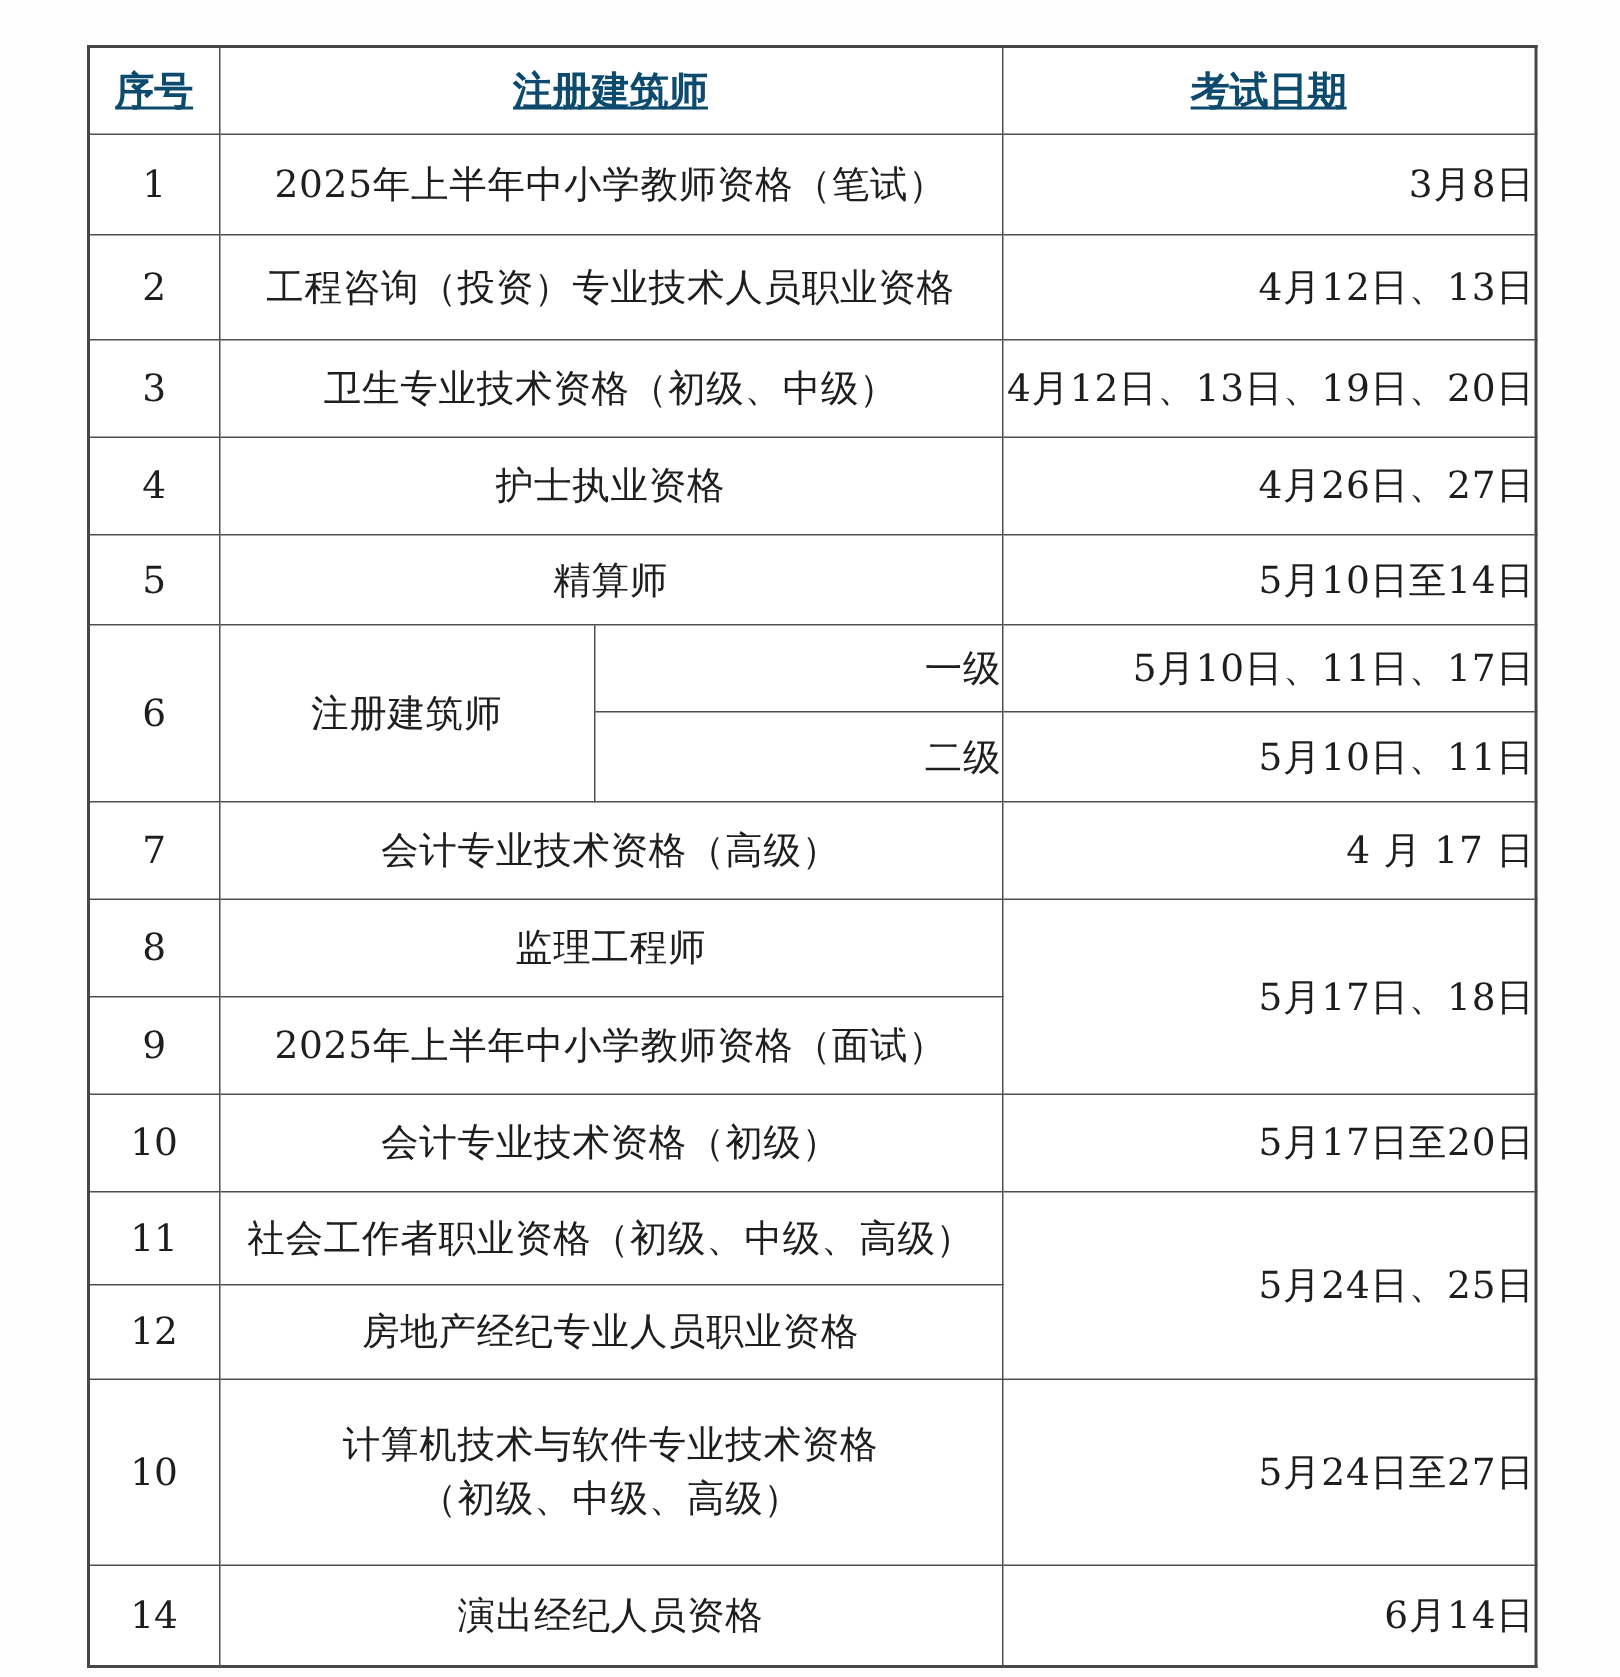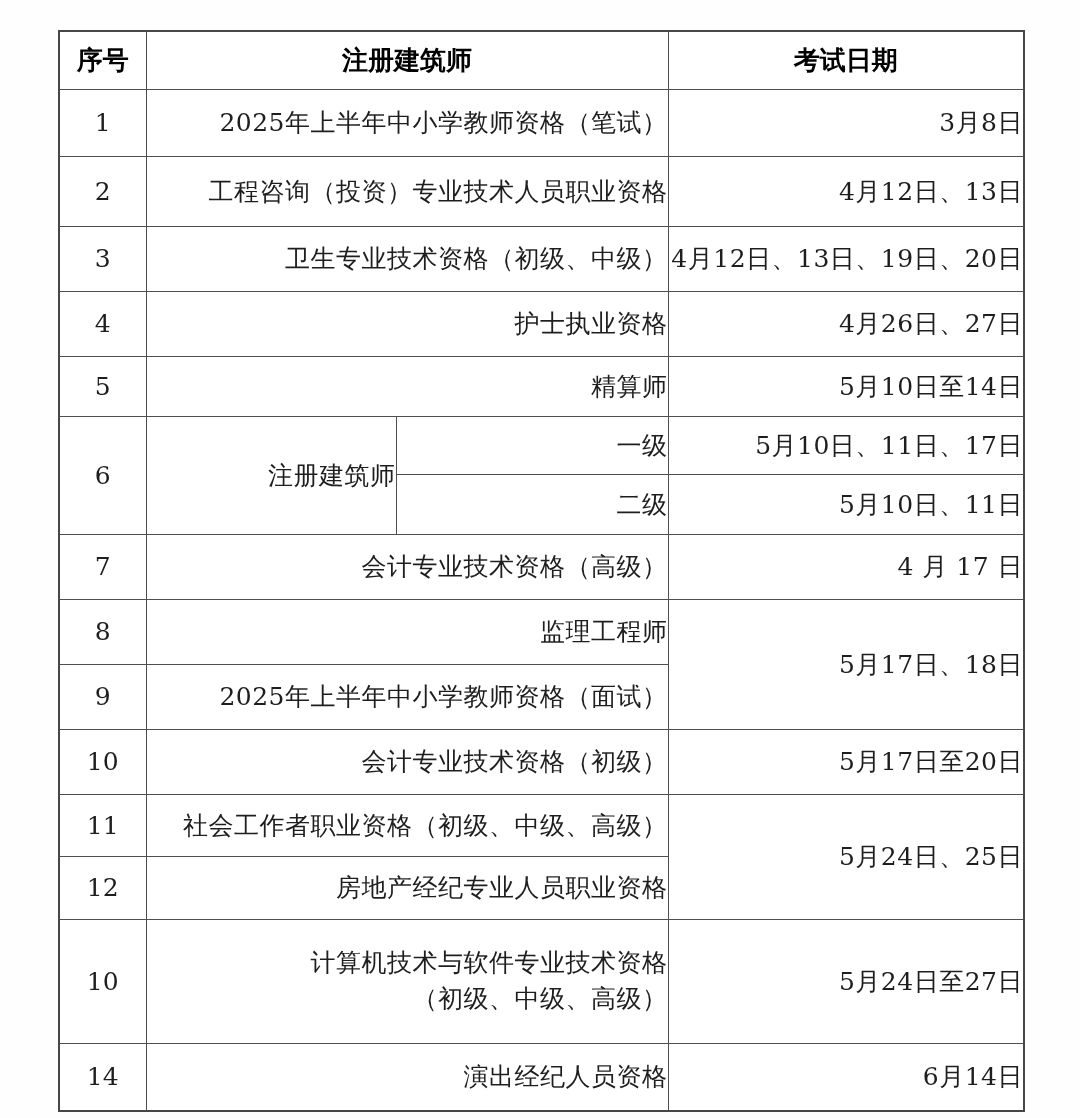--- a/index.html
+++ b/index.html
@@ -22,24 +22,25 @@
     border:1px solid #4f4f4f;
     vertical-align:middle;
     padding:0;
     overflow:hidden;
   }
   th{
     font-family:"Liberation Sans","DejaVu Sans",sans-serif;
     font-weight:700;
     font-size:26px;
     text-align:center;
-    color:#000000;
+    color:#0c4a6e;
+    text-decoration:underline;
   }
   td.no{text-align:center;font-size:25px}
-  td.name{text-align:right;padding-left:14px;font-size:25px;letter-spacing:0.5px}
+  td.name{text-align:center;padding-left:14px;font-size:25px;letter-spacing:0.5px}
   td.level{text-align:right;padding-left:13px;font-size:25px;letter-spacing:0.5px}
   td.date{text-align:right;padding-left:13px;font-size:25px;letter-spacing:0.5px}
   .two-line{display:flex;flex-direction:column;gap:4px}
   .two-line div{line-height:32px}
 </style>
 </head>
 <body>
 
 <div class="page">
   <table class="exam">

